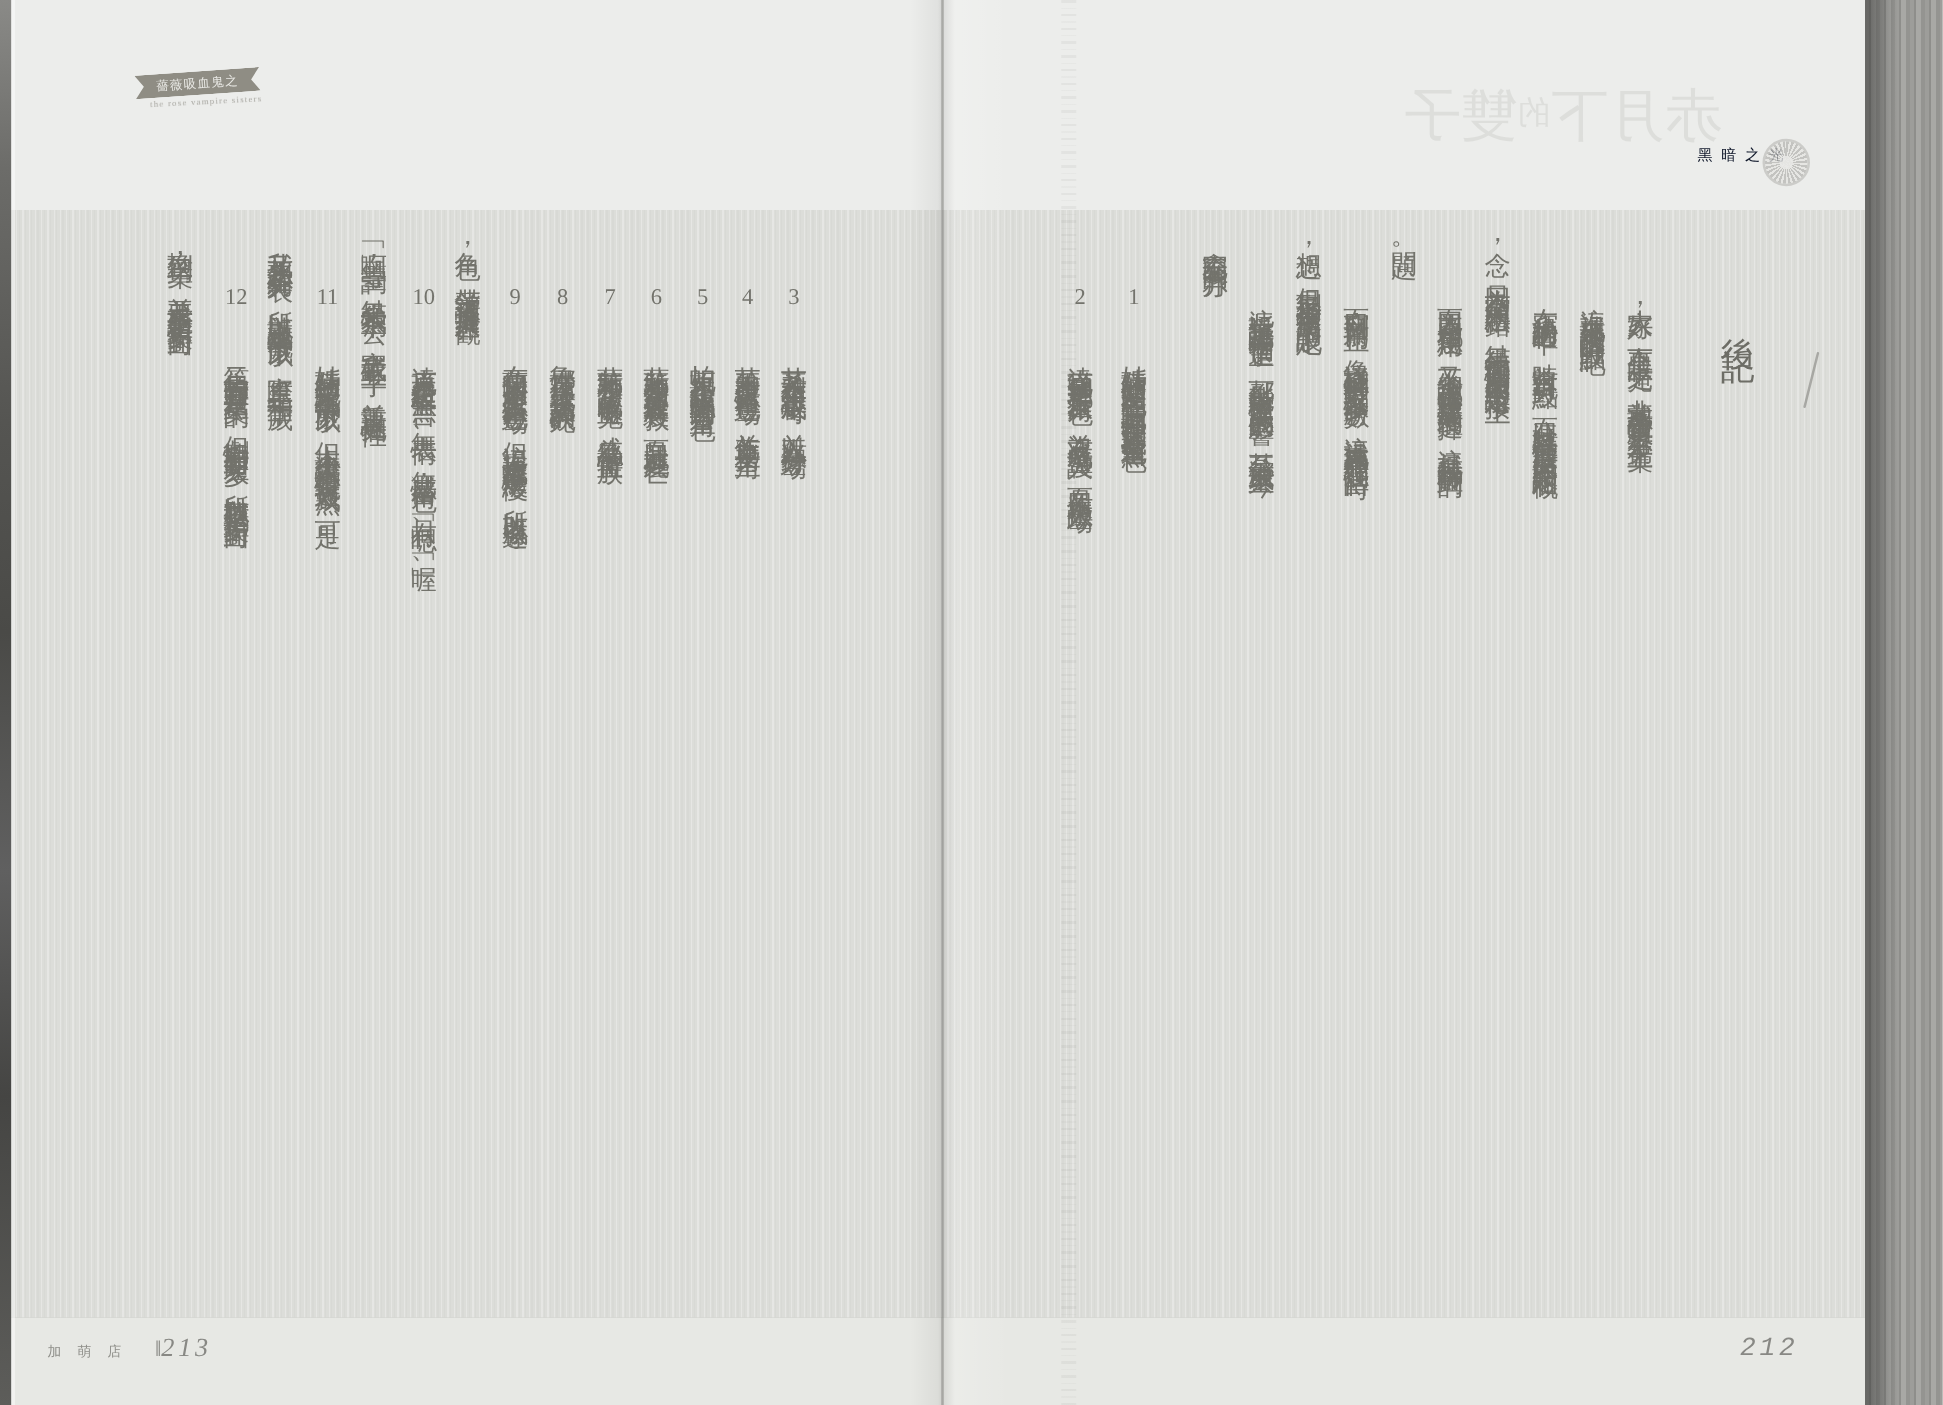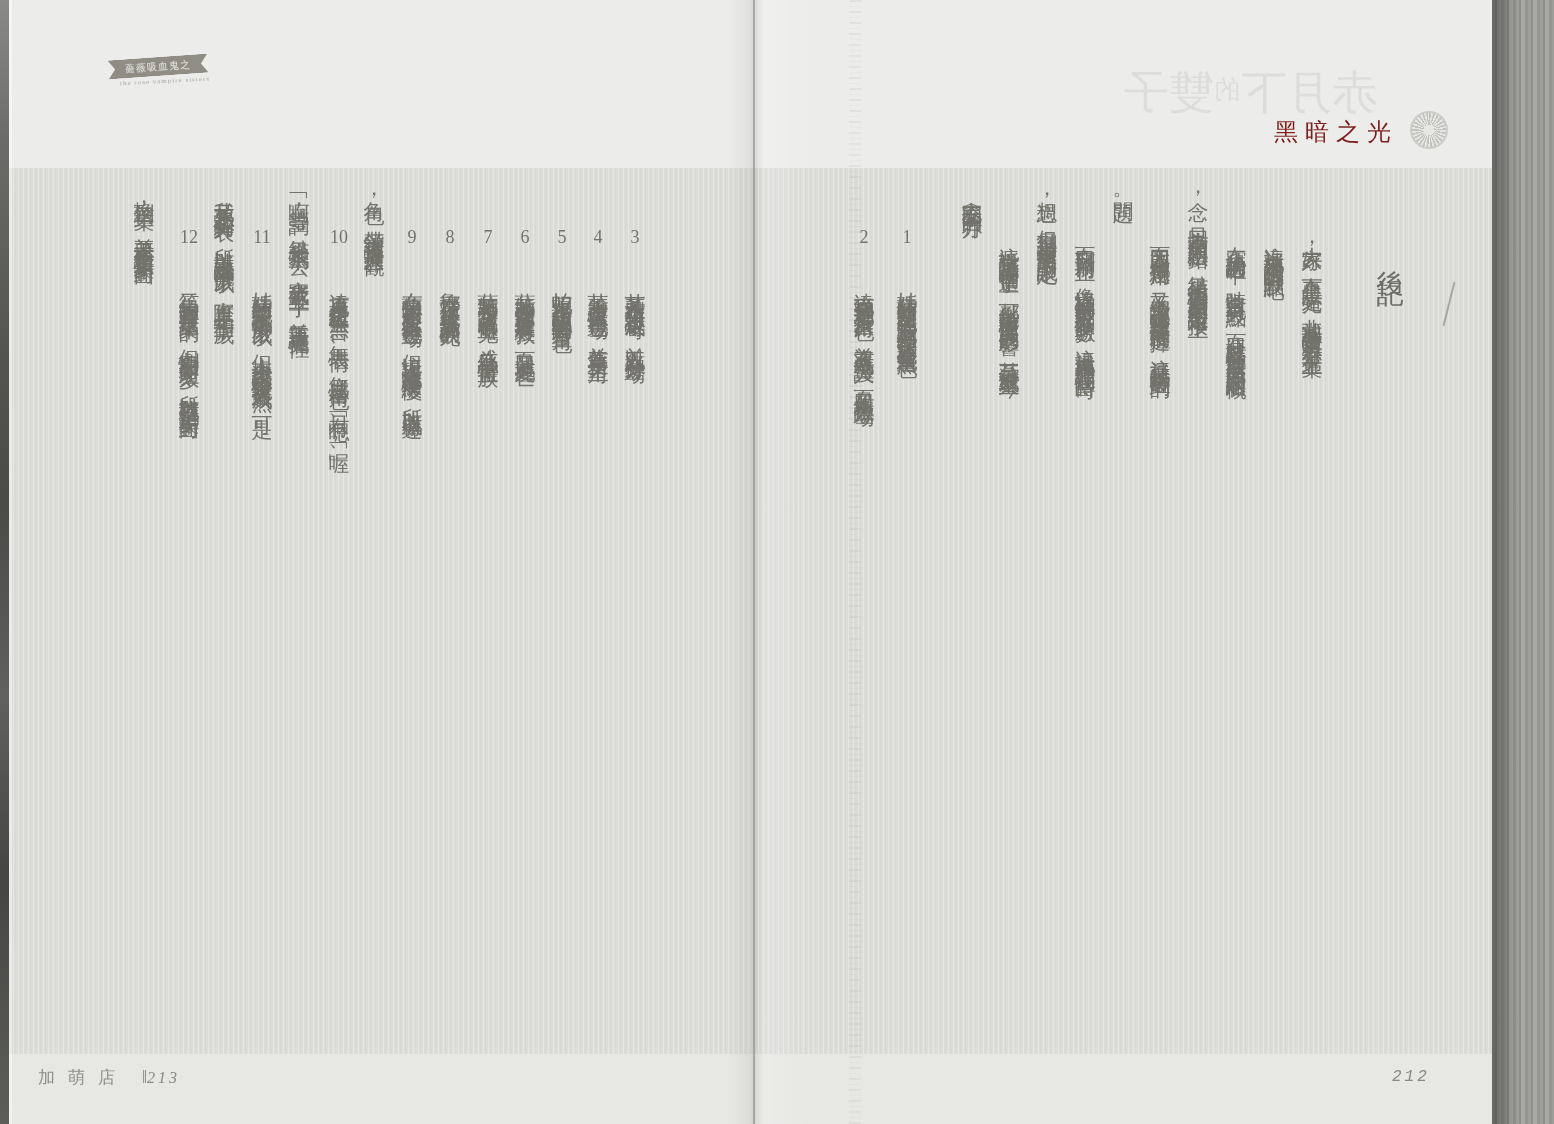--- a/index.html
+++ b/index.html
@@ -55,22 +55,22 @@
     font-size:7px;color:#a7a6a0;letter-spacing:1px;filter:blur(.4px);transform:rotate(-3deg);white-space:nowrap;
   }
   .series-title{
     position:absolute;left:62px;top:72px;width:360px;
     color:#a09f99;white-space:nowrap;
     text-shadow:0 0 1px rgba(255,255,255,.6);
   }
   .series-title .big{font-size:52px;letter-spacing:2px;}
   .series-title .small{font-size:30px;vertical-align:12px;letter-spacing:0;}
   .author-line{
-    position:absolute;left:1274px;top:116px;
-    font-size:24px;letter-spacing:7px;color:#7f1d1d;white-space:nowrap;
+    position:absolute;left:1358px;top:116px;
+    font-size:12px;letter-spacing:7px;color:#0f172a;white-space:nowrap;
   }
   .rosette{
     position:absolute;left:1410px;top:111px;width:34px;height:34px;border-radius:50%;
     background:
       radial-gradient(circle at 50% 50%, rgba(232,232,230,.9) 0 22%, rgba(0,0,0,0) 23%),
       repeating-conic-gradient(#b6b6b2 0deg 7deg, #e4e4e1 7deg 14deg);
     border:2px solid #c2c2be;opacity:.75;
   }
   .ghost-title{
     position:absolute;left:1128px;top:62px;width:250px;
@@ -87,23 +87,23 @@
   .vcol{
     position:absolute;top:230px;height:900px;width:30px;
     writing-mode:vertical-rl;text-orientation:mixed;
     font-size:21px;letter-spacing:2.5px;line-height:30px;color:#73736c;
   }
   .vcol.cont{top:185px;}
   .vcol.item{top:228px;}
   .col-num{text-combine-upright:all;font-size:18px;letter-spacing:0;margin-inline-end:30px;}
   
   .footer-left{position:absolute;left:38px;top:1066px;color:#8f8f8a;white-space:nowrap;}
-  .footer-left .shop{font-size:17px;letter-spacing:13px;}
+  .footer-left .shop{font-size:11px;letter-spacing:13px;}
   .footer-left .mark{font-size:18px;color:#858581;margin-left:14px;}
-  .pageno{font-style:italic;font-size:16px;letter-spacing:3px;color:#888884;margin-top:43px;}
+  .pageno{font-style:italic;font-size:21px;letter-spacing:3px;color:#888884;margin-top:43px;}
   .footer-right{position:absolute;left:1392px;top:1068px;font-family:Liberation Mono, monospace;}
 </style>
 </head>
 <body>
 
 <div class="scan">
   <div class="band-top"></div>
   <div class="band-body"></div>
   <div class="band-bottom"></div>
 

